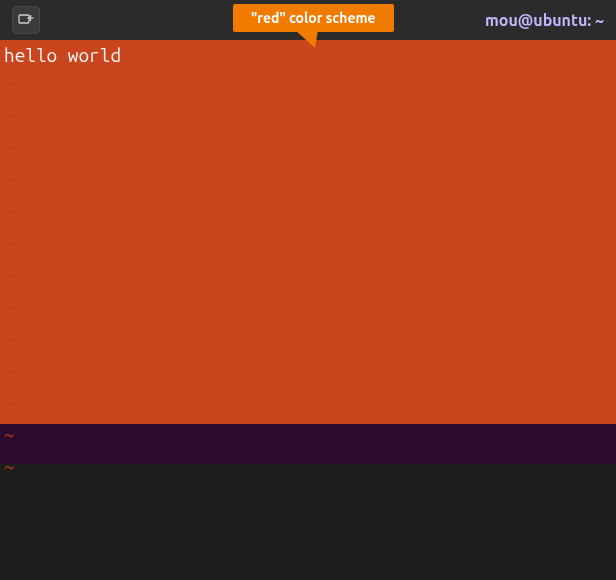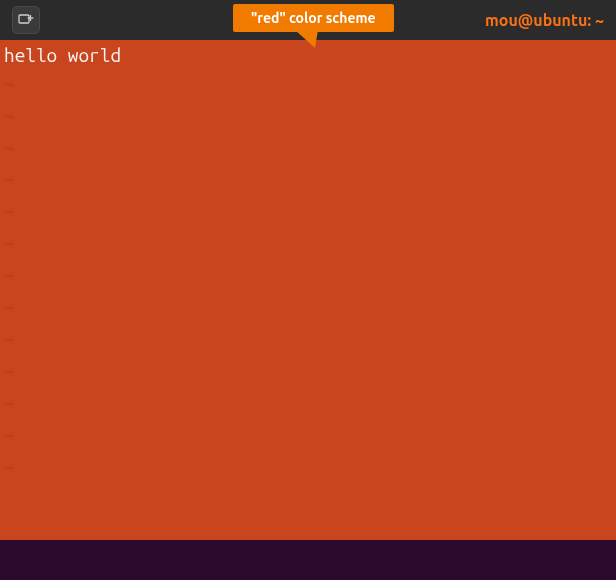--- a/index.html
+++ b/index.html
@@ -61,27 +61,27 @@
       height: 0;
       border-left: 20px solid transparent;
       border-right: 3px solid transparent;
       border-top: 18px solid #f07b00;
     }
     .window-title {
       position: absolute;
       right: 12px;
       top: 50%;
       transform: translateY(-50%);
-      color: #f97316;
+      color: #c4b5fd;
       font-family: "Ubuntu", Arial, sans-serif;
       font-size: 16px;
       font-weight: bold;
     }
     .terminal-area {
-      height: 500px;
+      height: 384px;
       background: #c8451e;
       padding: 4px 4px 8px 4px;
       color: #ffffff;
       font-size: 19px;
       line-height: 1.25;
     }
     .text-line {
       white-space: pre;
       color: #f5f5f5;
     }

